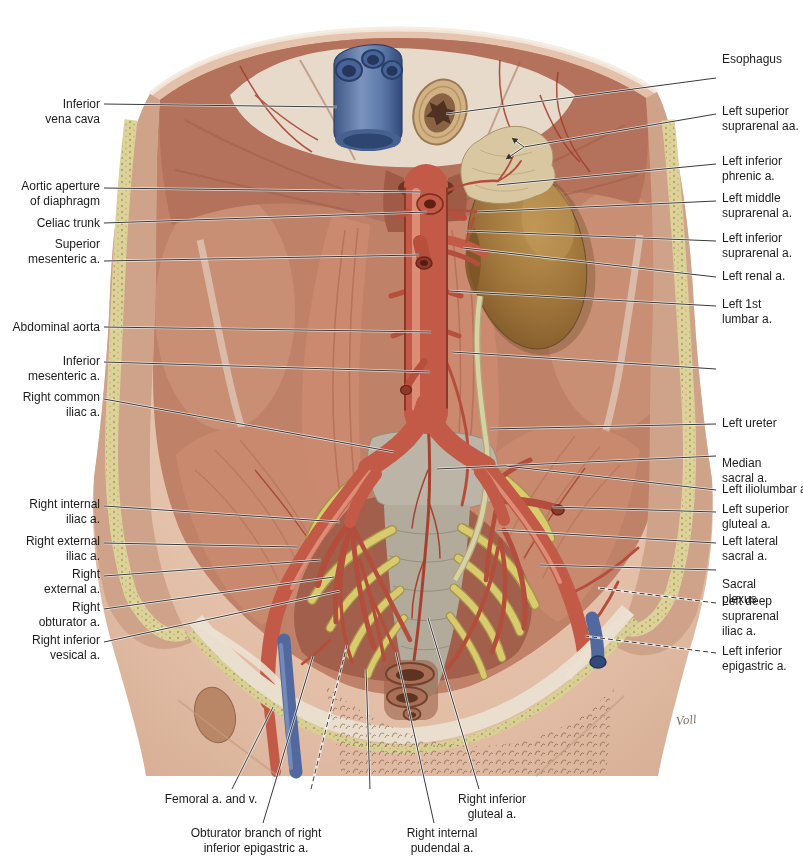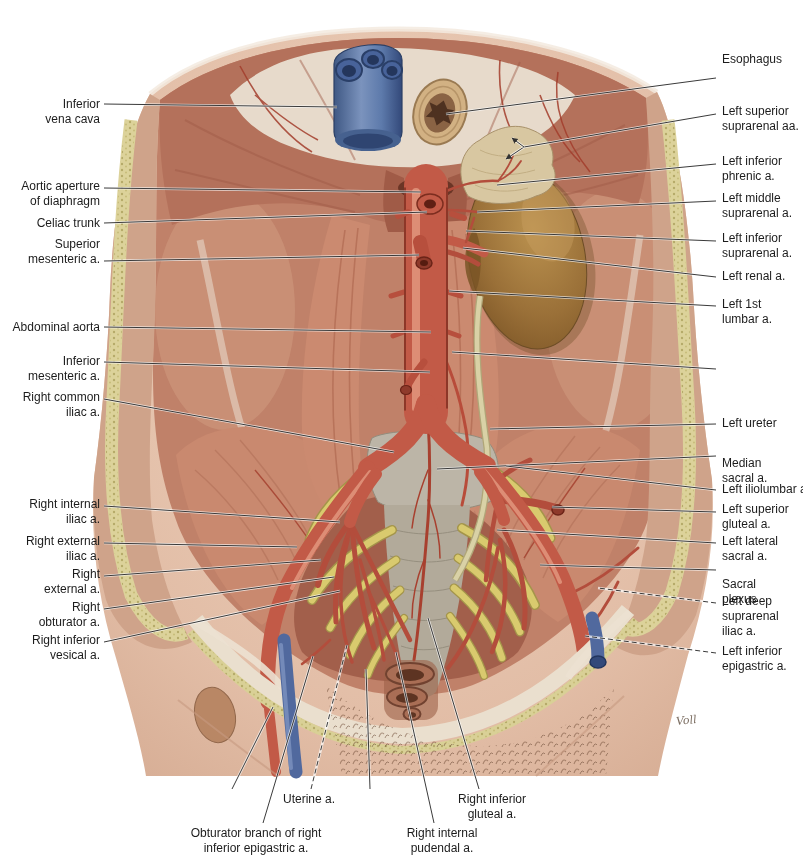--- a/index.html
+++ b/index.html
@@ -443,17 +443,17 @@
     <div class="label right" style="top: 269px; left: 722px;"><span>Left renal a.</span></div>
     <div class="label right" style="top: 297px; left: 722px;"><span>Left 1st</span><br><span>lumbar a.</span></div>
     <div class="label right" style="top: 416px; left: 722px;"><span>Left ureter</span></div>
     <div class="label right" style="top: 446px; left: 722px; margin-top: 10px;"><span>Median</span><br><span>sacral a.</span></div>
     <div class="label right" style="top: 482px; left: 722px;"><span>Left iliolumbar a.</span></div>
     <div class="label right" style="top: 502px; left: 722px;"><span>Left superior</span><br><span>gluteal a.</span></div>
     <div class="label right" style="top: 534px; left: 722px;"><span>Left lateral</span><br><span>sacral a.</span></div>
     <div class="label right" style="top: 561px; left: 722px; margin-top: 16px;"><span>Sacral</span><br><span>plexus</span></div>
     <div class="label right" style="top: 594px; left: 722px;"><span>Left deep</span><br><span>suprarenal</span><br><span>iliac a.</span></div>
     <div class="label right" style="top: 644px; left: 722px;"><span>Left inferior</span><br><span>epigastric a.</span></div>
+    <div class="label bottom" style="top: 792px; left: 111px;"><span>Femoral a. and v.</span></div>
     <div class="label bottom" style="top: 826px; left: 156px;"><span>Obturator branch of right</span><br><span>inferior epigastric a.</span></div>
-    <div class="label bottom" style="top: 792px; left: 209px;"><span>Uterine a.</span></div>
     <div class="label bottom" style="top: 826px; left: 342px;"><span>Right internal</span><br><span>pudendal a.</span></div>
     <div class="label bottom" style="top: 792px; left: 392px;"><span>Right inferior</span><br><span>gluteal a.</span></div>
   </div>
 
 </body></html>

